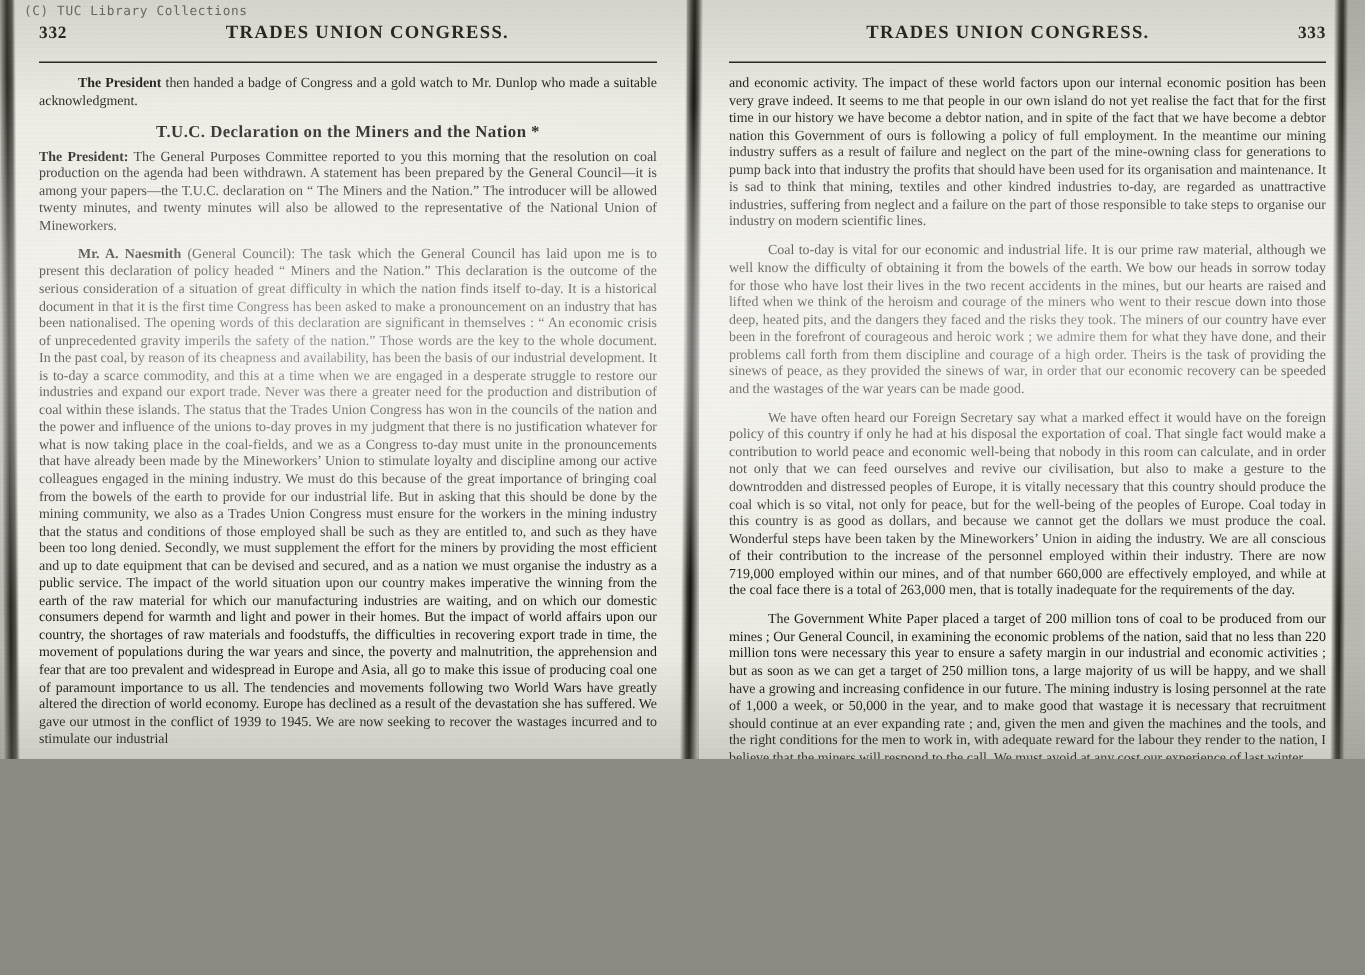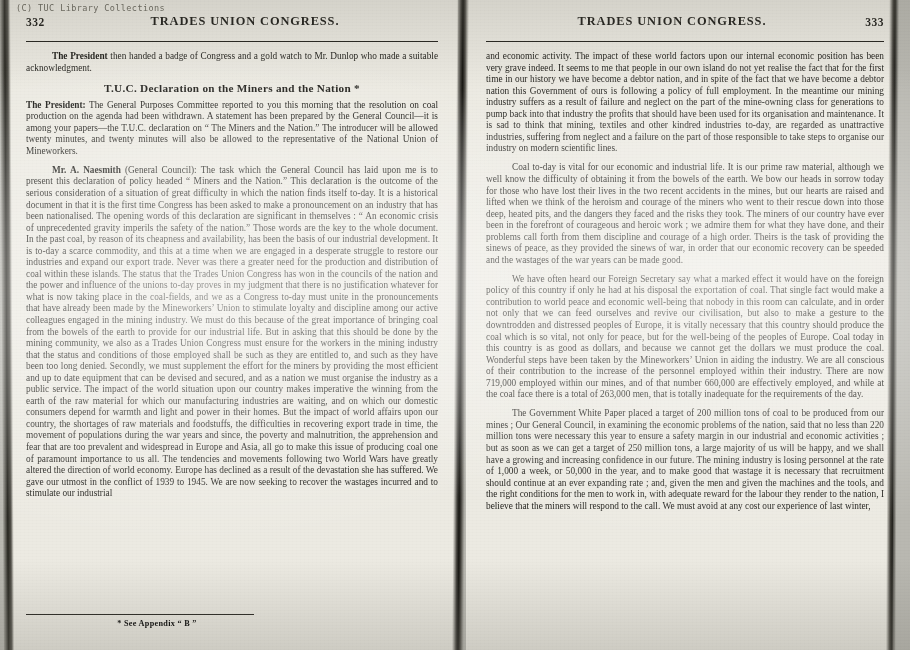--- a/index.html
+++ b/index.html
@@ -4,21 +4,21 @@
 <title>TUC Report Scan</title>
 <style>
   html, body {
     margin: 0;
     padding: 0;
     background: #8a8a82;
   }
   #page {
     position: relative;
     width: 910px;
-    height: 650px;
+    height: 506px;
     overflow: hidden;
     background: #b9b8b1;
     font-family: "Liberation Serif", serif;
   }
 
   
   .sheet {
     position: absolute;
     top: 0;
     height: 650px;

